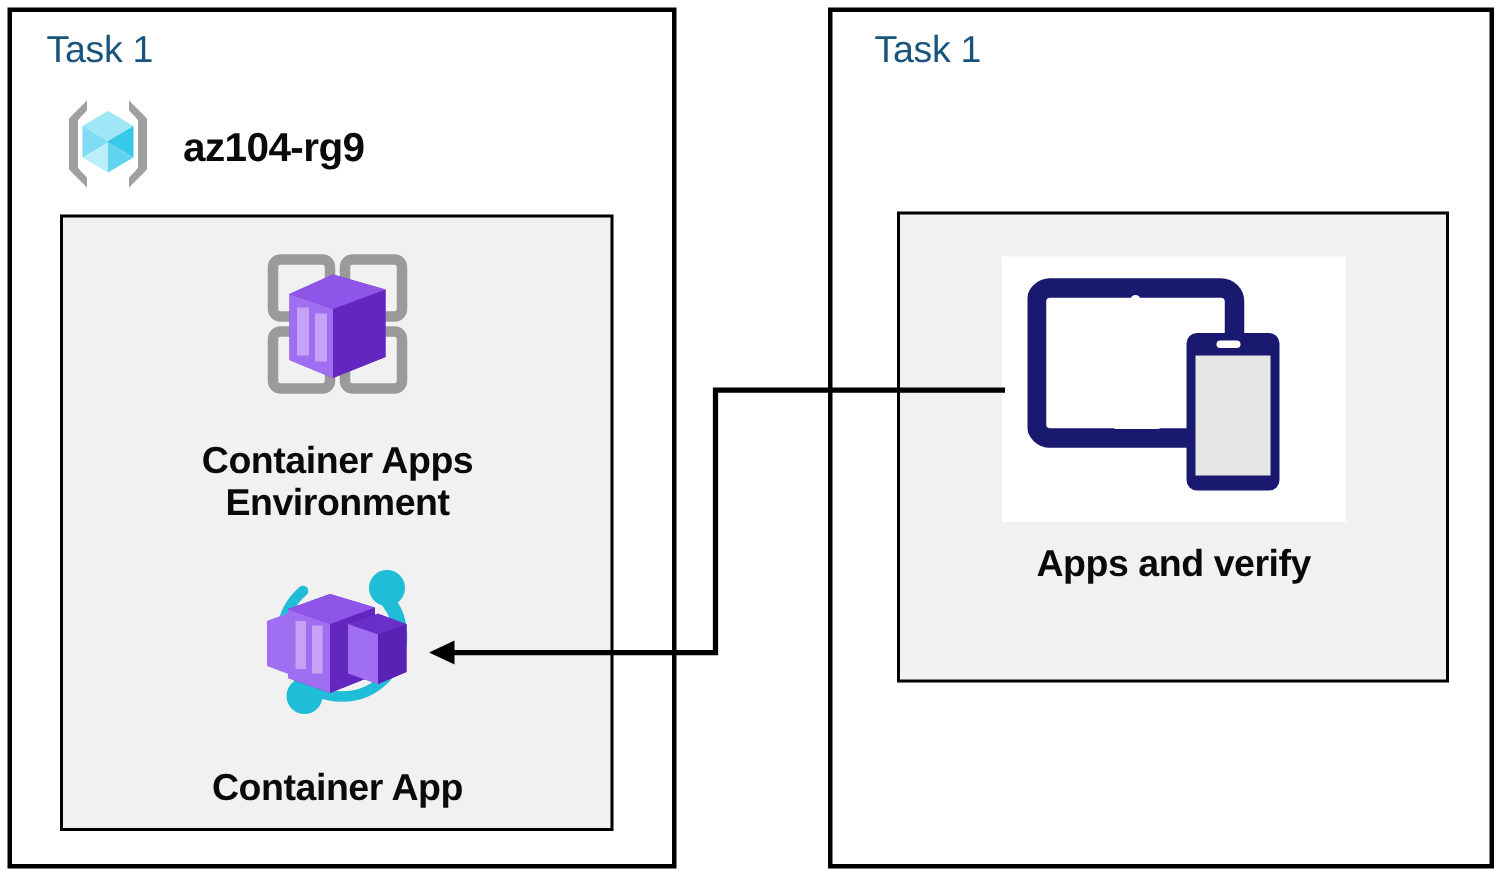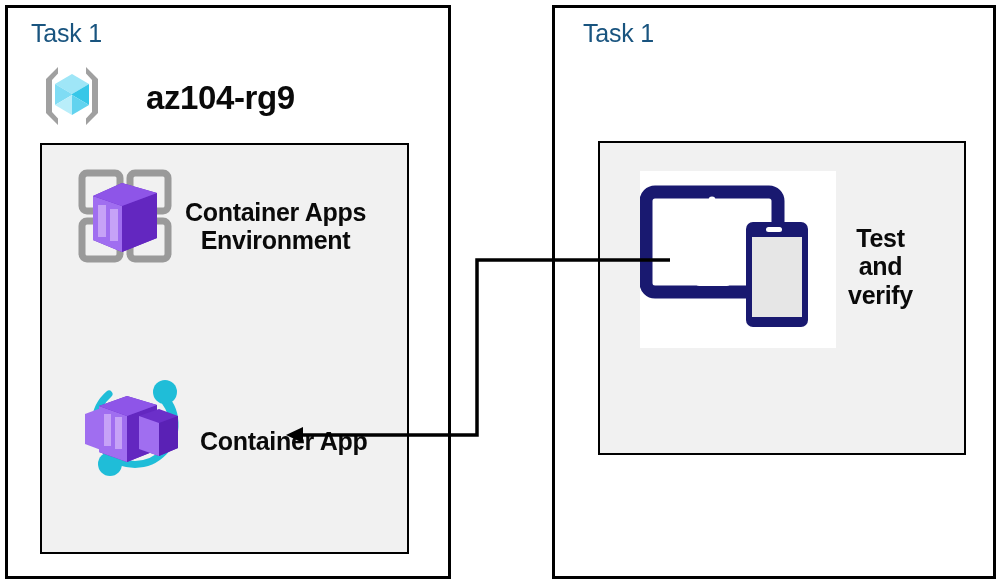--- a/index.html
+++ b/index.html
@@ -47,42 +47,42 @@
     position: absolute;
     left: 36px;
     top: 62px;
     width: 330px;
     height: 72px;
     display: flex;
     align-items: center;
     gap: 14px;
   }
   #rg-label {
-    font-size: 33px;
+    font-size: 27px;
     font-weight: bold;
     color: #0a0a0a;
     letter-spacing: -0.4px;
     white-space: nowrap;
-    margin-left: 24px;
   }
 
   
   .inner-box {
     position: absolute;
     background: #f1f1f1;
     border: 2px solid #000000;
     box-sizing: border-box;
   }
   #task1-inner { left: 40px;  top: 143px; width: 369px; height: 411px; }
   #task2-inner { left: 598px; top: 141px; width: 368px; height: 314px; }
 
   
   .res-card {
     position: absolute;
     display: flex;
+    flex-direction: column;
     align-items: center;
   }
   .res-label {
     font-size: 25px;
     font-weight: bold;
     color: #0a0a0a;
     text-align: center;
     line-height: 1.13;
     letter-spacing: -0.3px;
     white-space: pre-line;
@@ -203,21 +203,21 @@
 
         <rect x="6" y="9" width="132" height="100" rx="9" fill="none" stroke="#191970" stroke-width="13"></rect>
         <circle cx="72" cy="17" r="3.4" fill="#ffffff"></circle>
         <rect x="56" y="96" width="34" height="7" rx="3.5" fill="#ffffff"></rect>
 
         <rect x="106" y="39" width="62" height="105" rx="7" fill="#191970"></rect>
         <rect x="112" y="54" width="50" height="80" fill="#e6e6e6"></rect>
         <rect x="126" y="44" width="16" height="5" rx="2.5" fill="#ffffff"></rect>
       </svg>
     </span>
-    <span class="res-label">Test and verify</span>
+    <span class="res-label">Apps and verify</span>
   </div>
 
   <svg id="connector" aria-hidden="true">
     <polyline points="670,260 477,260 477,435 296,435" fill="none" stroke="#000000" stroke-width="3.5"></polyline>
     <polygon points="286,435 303,427 303,443" fill="#000000"></polygon>
   </svg>
 
 </div>
 
 </body></html>

